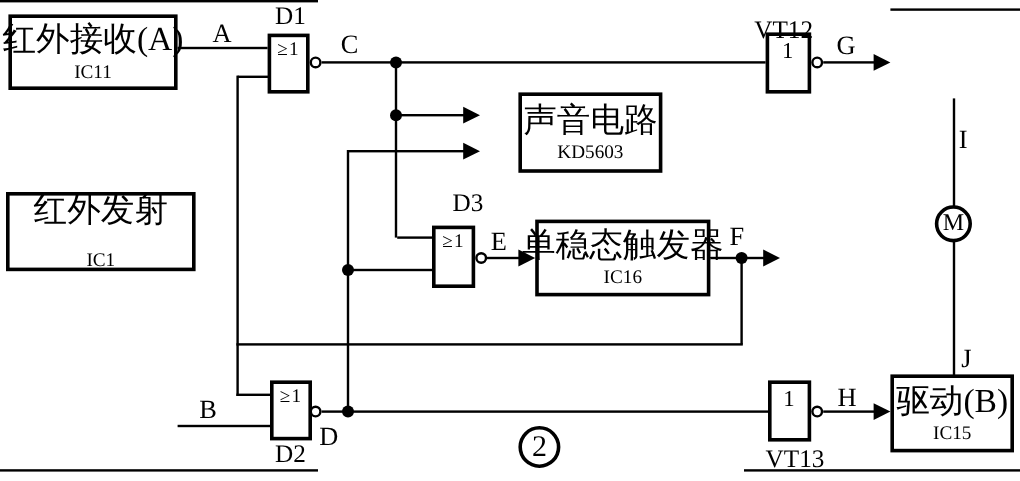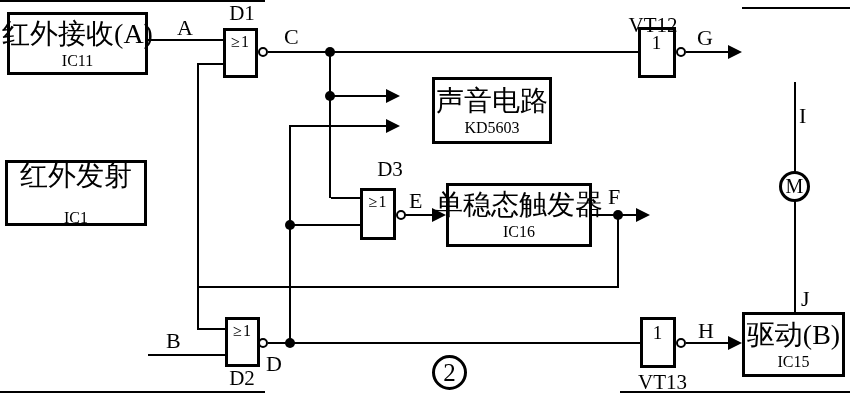--- a/index.html
+++ b/index.html
@@ -30,21 +30,21 @@
 
   <div class="h" style="left:0;top:7;width:265px;"></div>
   <div class="h" style="left:742px;top:7px;width:108px;"></div>
   <div class="h" style="left:0;top:391px;width:265px;"></div>
   <div class="h" style="left:620px;top:391px;width:230px;"></div>
 
   <div class="box" style="left:7px;top:12px;width:141px;height:63px;">
     <span class="t1">红外接收(A)</span>
     <span class="t2">IC11</span>
   </div>
-  <div class="box" style="left:5px;top:160px;width:142px;height:66px;gap:15px;">
+  <div class="box" style="left:5px;top:160px;width:158px;height:66px;gap:15px;">
     <span class="t1">红外发射</span>
     <span class="t2">IC1</span>
   </div>
   <div class="box" style="left:400px;top:77px;width:120px;height:67px;margin-left:32px;">
     <span class="t1">声音电路</span>
     <span class="t2">KD5603</span>
   </div>
   <div class="box" style="left:446px;top:183px;width:146px;height:64px;">
     <span class="t1">单稳态触发器</span>
     <span class="t2">IC16</span>

